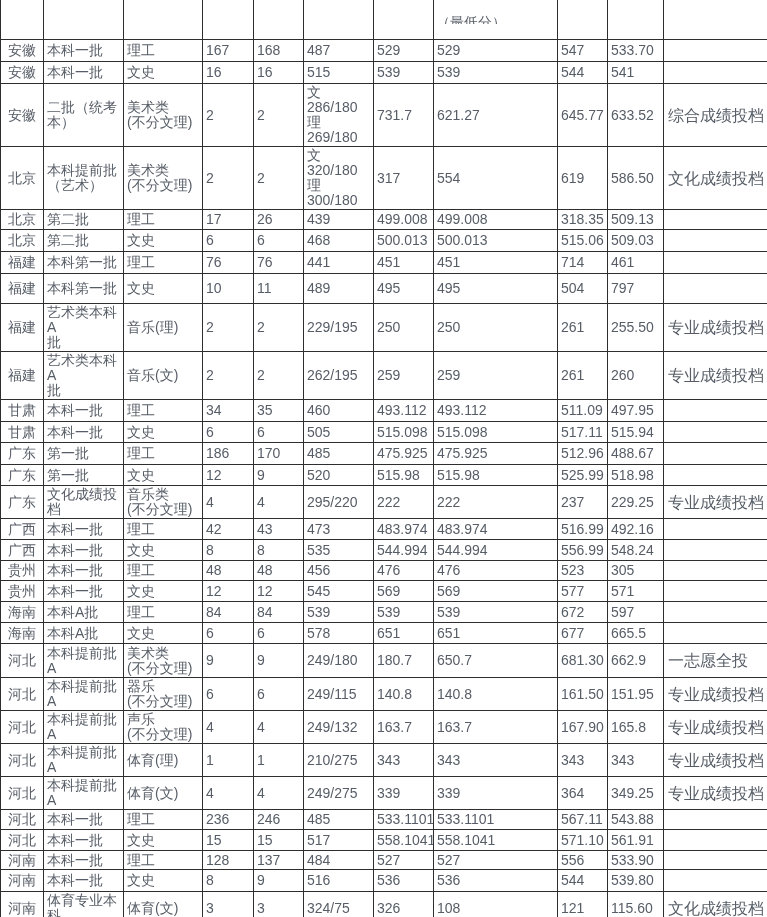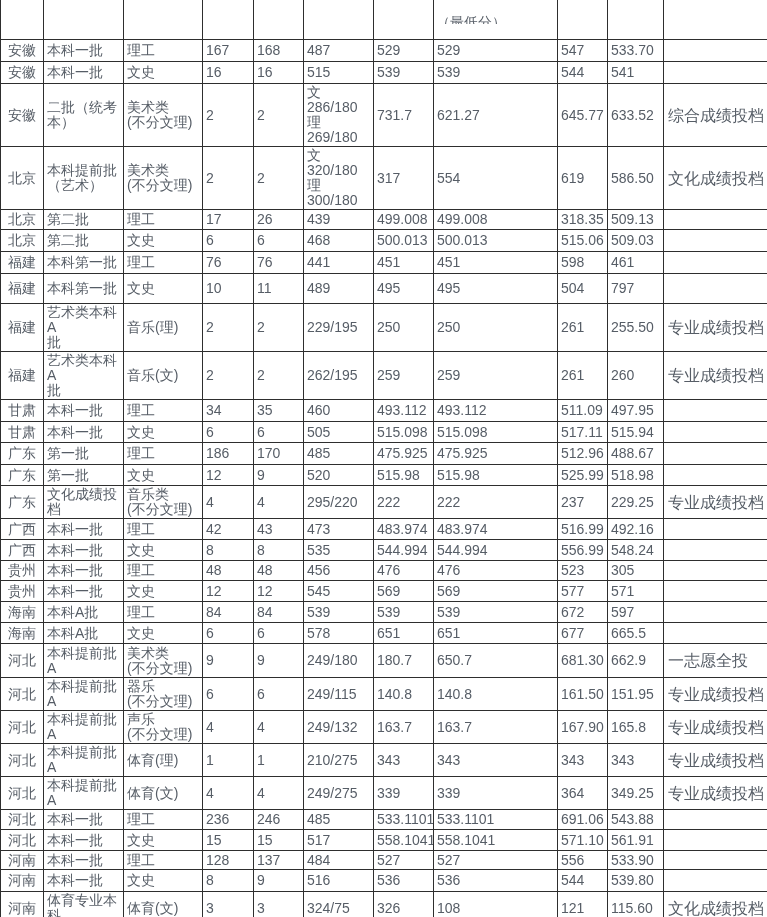--- a/index.html
+++ b/index.html
@@ -175,21 +175,21 @@
         </tr>
         <tr style="height: 22px;">
           <td class="province-cell">福建</td>
           <td class="batch-cell">本科第一批</td>
           <td class="category-cell">理工</td>
           <td class="count-1-cell">76</td>
           <td class="count-2-cell">76</td>
           <td class="control-line-cell">441</td>
           <td class="score-1-cell">451</td>
           <td class="min-score-cell">451</td>
-          <td class="score-3-cell">598</td>
+          <td class="score-3-cell">714</td>
           <td class="score-4-cell">461</td>
           <td class="remark-cell"></td>
         </tr>
         <tr style="height: 30px;">
           <td class="province-cell">福建</td>
           <td class="batch-cell">本科第一批</td>
           <td class="category-cell">文史</td>
           <td class="count-1-cell">10</td>
           <td class="count-2-cell">11</td>
           <td class="control-line-cell">489</td>
@@ -441,21 +441,21 @@
         </tr>
         <tr style="height: 20px;">
           <td class="province-cell">河北</td>
           <td class="batch-cell">本科一批</td>
           <td class="category-cell">理工</td>
           <td class="count-1-cell">236</td>
           <td class="count-2-cell">246</td>
           <td class="control-line-cell">485</td>
           <td class="score-1-cell">533.1101</td>
           <td class="min-score-cell">533.1101</td>
-          <td class="score-3-cell">691.06</td>
+          <td class="score-3-cell">567.11</td>
           <td class="score-4-cell">543.88</td>
           <td class="remark-cell"></td>
         </tr>
         <tr style="height: 21px;">
           <td class="province-cell">河北</td>
           <td class="batch-cell">本科一批</td>
           <td class="category-cell">文史</td>
           <td class="count-1-cell">15</td>
           <td class="count-2-cell">15</td>
           <td class="control-line-cell">517</td>

